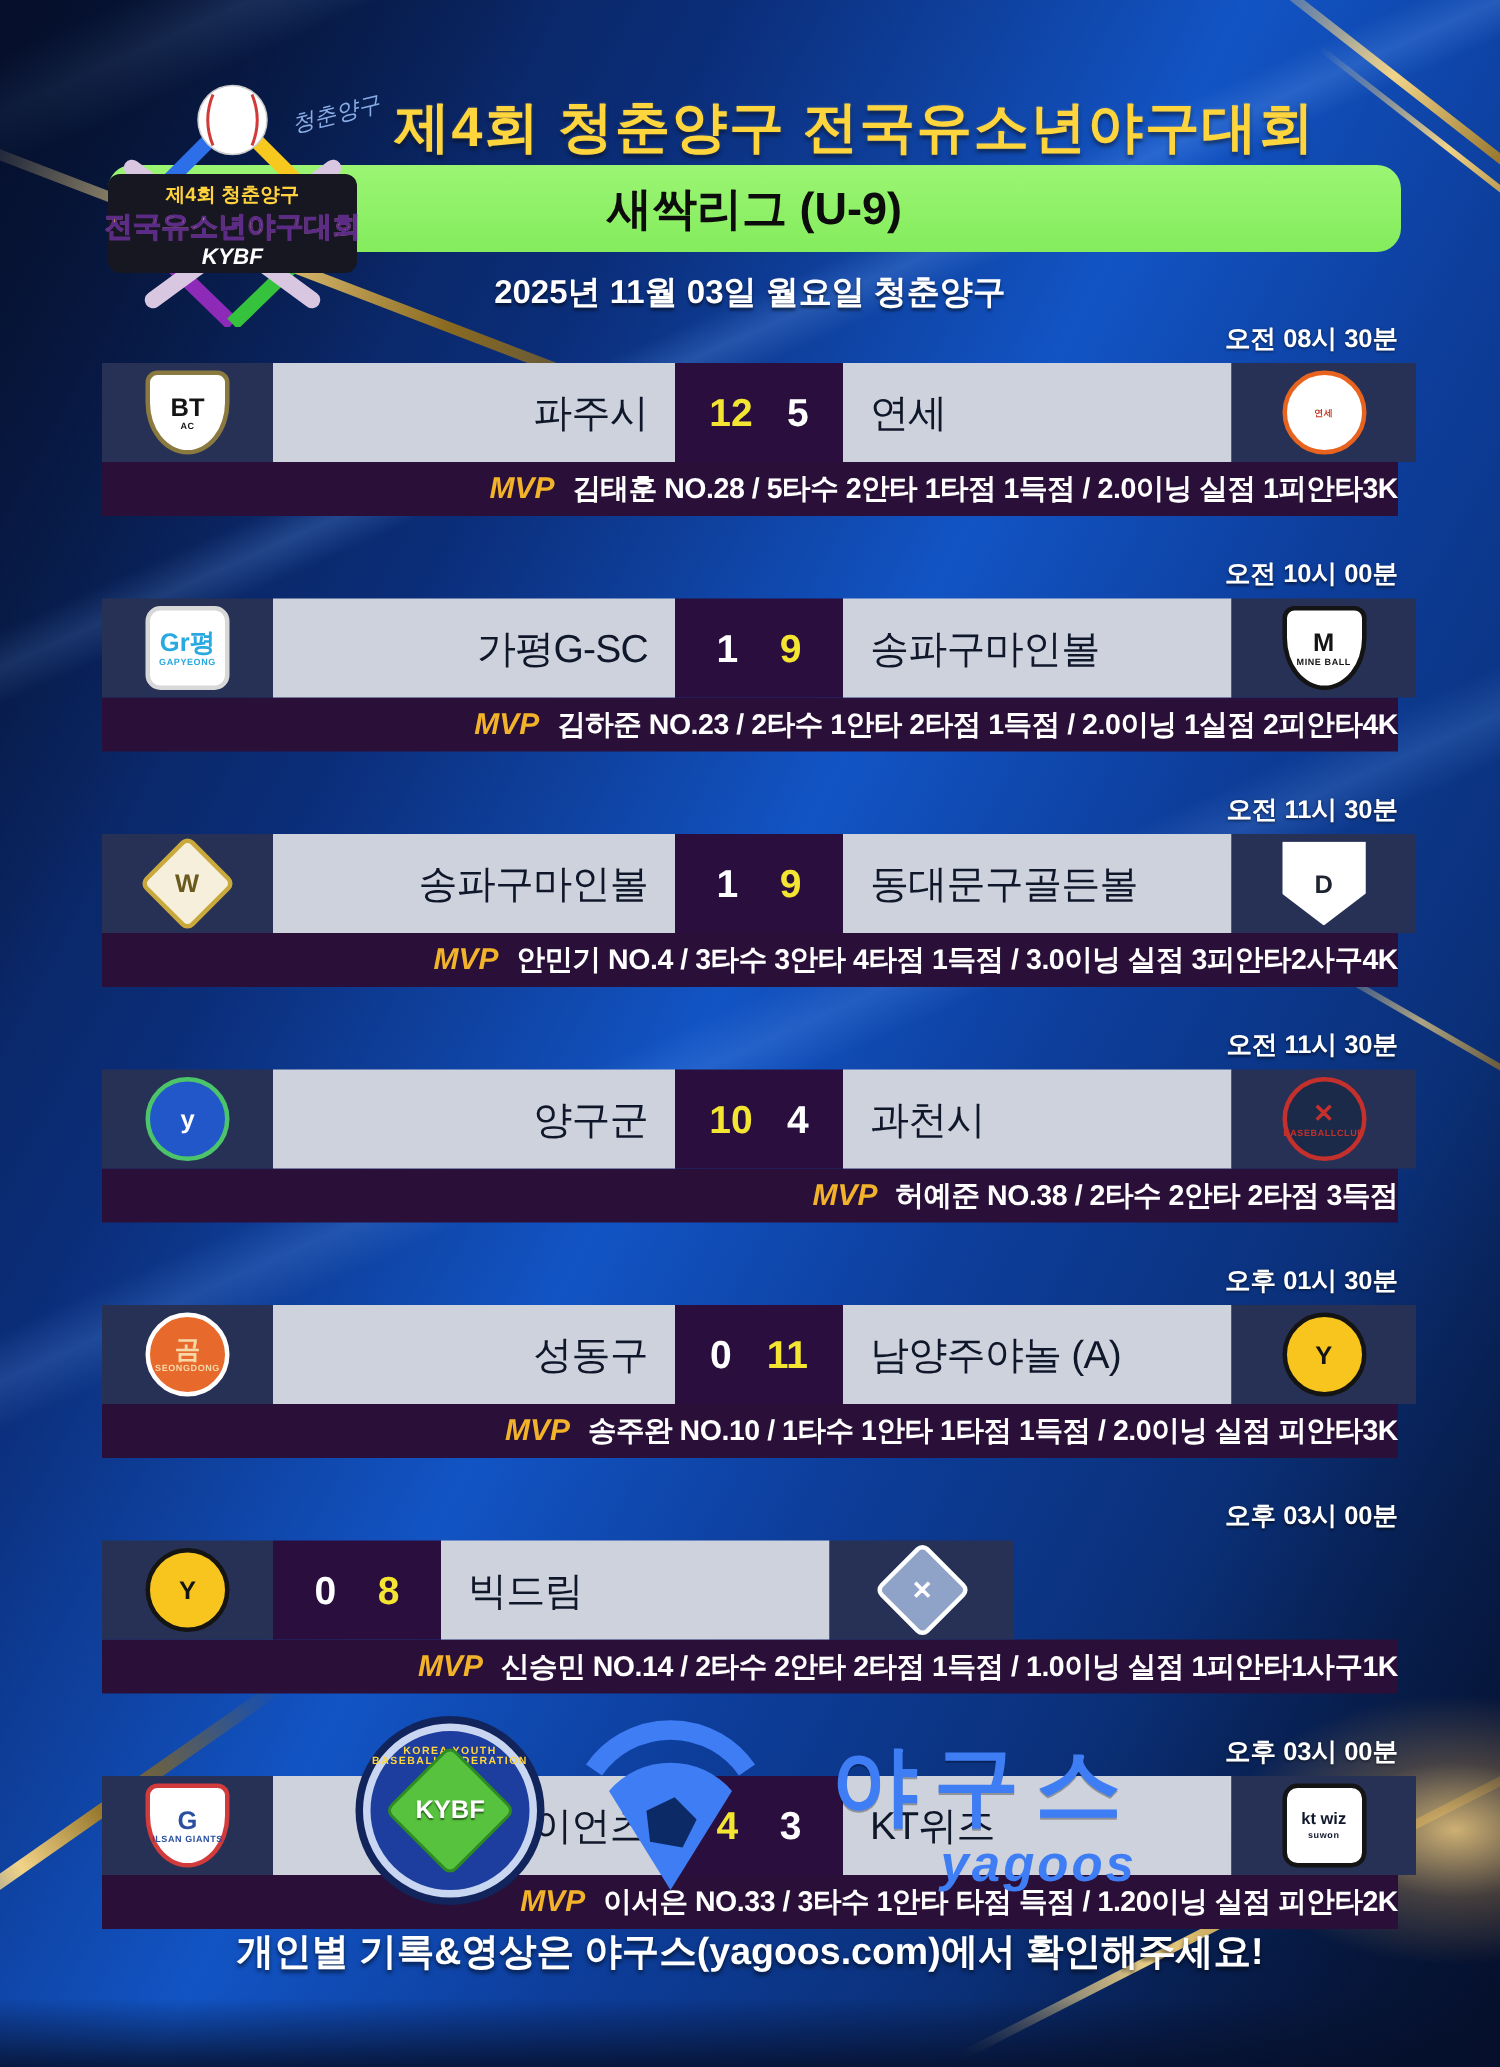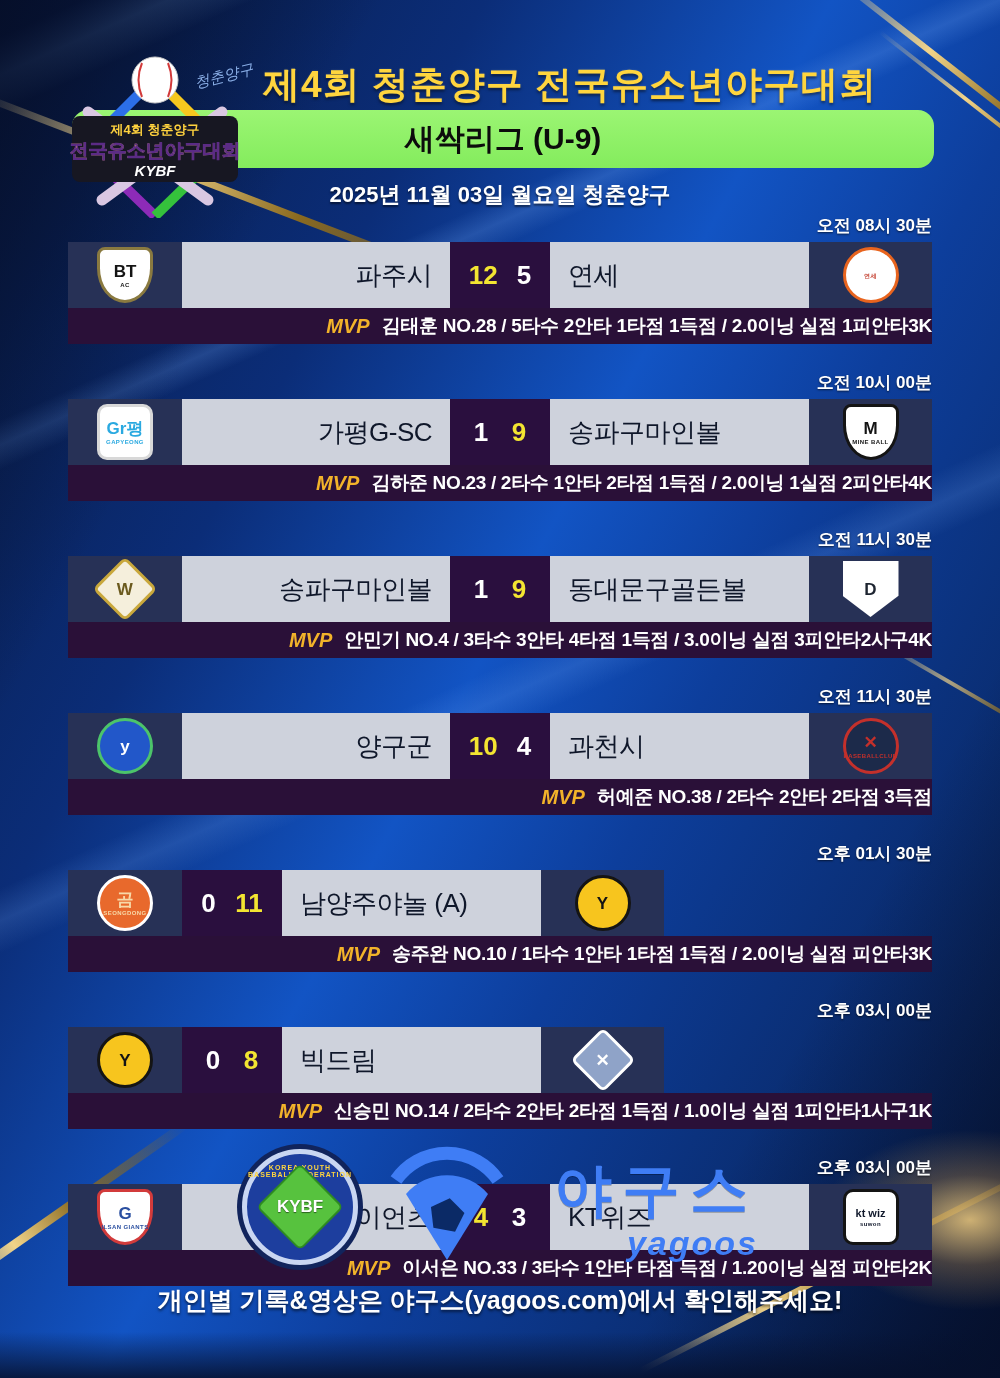--- a/index.html
+++ b/index.html
@@ -49,21 +49,21 @@
   .time{text-align:right;color:#fff;font-weight:800;font-size:17px;margin-bottom:5px;
     text-shadow:0 1px 2px rgba(0,0,0,.6);}
   .band{display:flex;height:66px;}
   .logo-cell{background:#273156;display:flex;align-items:center;justify-content:center;flex:none;}
   .logo-cell.home{width:114px;}
   .logo-cell.away{width:123px;}
   .team{background:#ced2dc;display:flex;align-items:center;flex:none;}
   .team.home{width:268px;justify-content:flex-end;padding-right:18px;}
   .team.away{width:259px;padding-left:18px;}
   .team-name{color:#0f172a;font-weight:400;font-size:26px;letter-spacing:-.5px;white-space:nowrap;}
-  .score-box{width:100px;background:#2a0f3e;display:flex;align-items:center;justify-content:space-evenly;flex:none;}
+  .score-box{width:112px;background:#2a0f3e;display:flex;align-items:center;justify-content:space-evenly;flex:none;}
   .score{font-size:26px;font-weight:900;color:#ffffff;}
   .score.win{color:#f3e531;}
   .mvp-bar{height:36px;background:#2a1038;display:flex;align-items:center;justify-content:flex-end;gap:12px;}
   .mvp-label{color:#f2b32a;font-weight:900;font-size:20px;font-style:italic;}
   .mvp-text{color:#ffffff;font-weight:700;font-size:19px;letter-spacing:-.3px;white-space:nowrap;}
 
   
   .logo{width:56px;height:56px;border:3px solid transparent;display:flex;flex-direction:column;
     align-items:center;justify-content:center;font-weight:800;text-align:center;line-height:1;}
   .logo .lmain{font-size:17px;}
@@ -265,20 +265,23 @@
 
     <div class="match">
       <div class="time">오후 01시 30분</div>
       <div class="band">
         <div class="logo-cell home">
             <div class="logo circle" style="background: rgb(232, 105, 44); border-color: rgb(255, 255, 255); color: rgb(247, 217, 168);">
               <div class="lmain">곰</div>
               <div class="lsub">SEONGDONG</div>
             </div>
           </div>
+        <div class="team home">
+          <span class="team-name">성동구</span>
+        </div>
         <div class="score-box">
           <span class="score hs">0</span>
           <span class="score as win">11</span>
         </div>
         <div class="team away">
           <span class="team-name">남양주야놀 (A)</span>
         </div>
         <div class="logo-cell away">
             <div class="logo circle" style="background: rgb(247, 197, 30); border-color: rgb(20, 20, 20); color: rgb(20, 20, 20);">
               <div class="lmain">Y</div>

